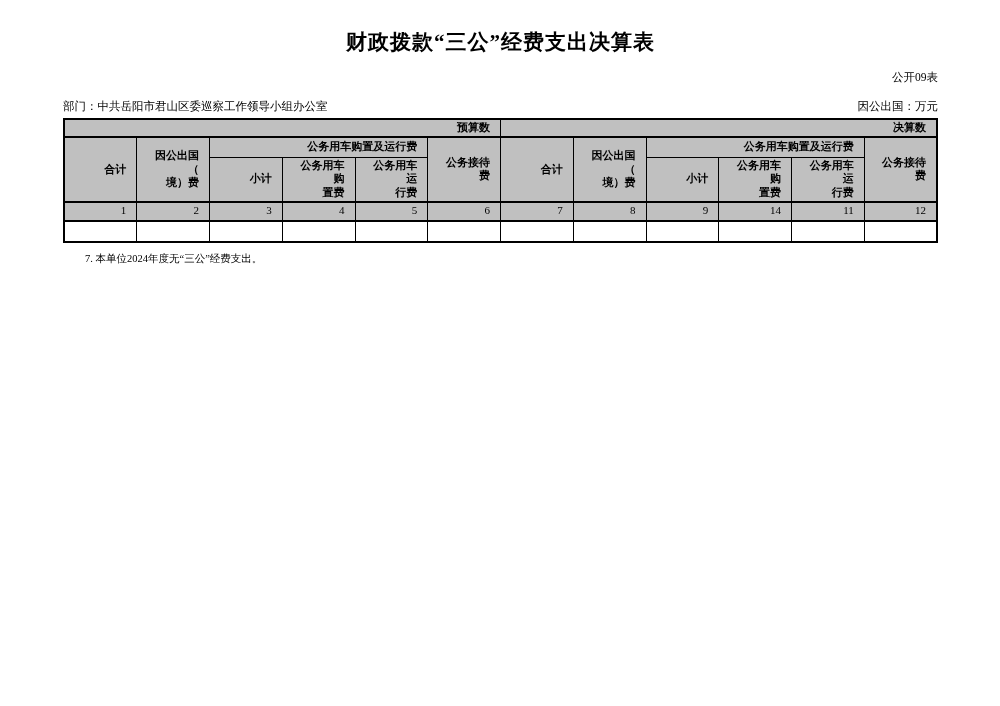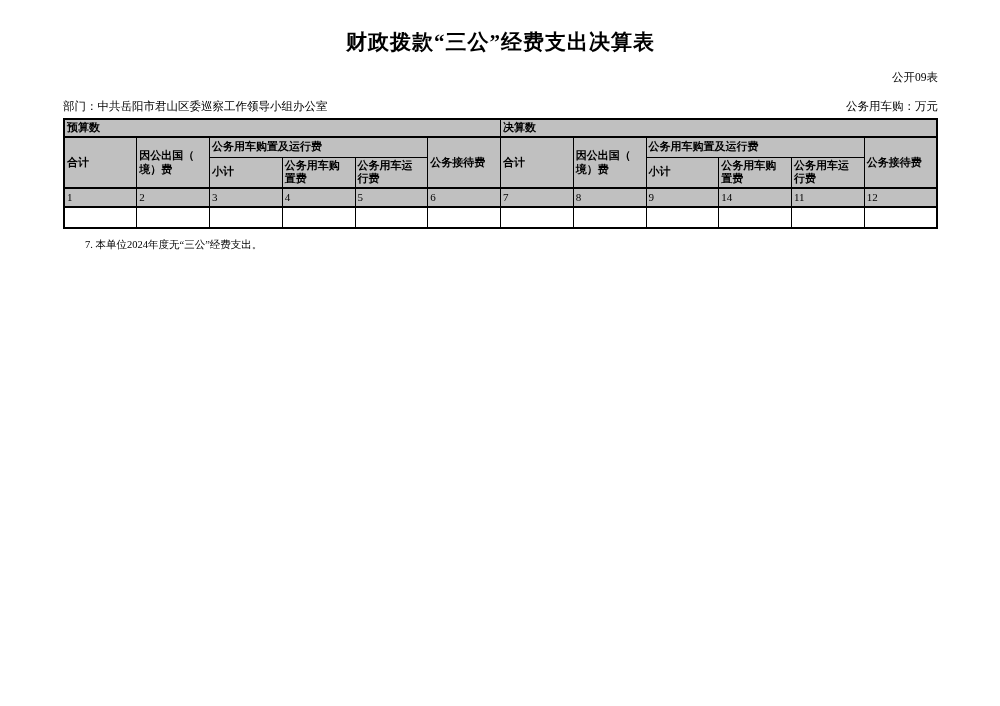--- a/index.html
+++ b/index.html
@@ -37,25 +37,25 @@
   }
 
   table.fin-table {
     width: 875px;
     table-layout: fixed;
     border-collapse: collapse;
     border: 2px solid #000;
   }
   .fin-table th, .fin-table td {
     border: 1px solid #000;
-    text-align: left;
+    text-align: right;
     vertical-align: middle;
     font-size: 11px;
     line-height: 1.25;
-    padding: 1px 2px;
+    padding: 1px 10px;
     overflow: hidden;
   }
   .fin-table thead th {
     background: #c0c0c0;
     font-weight: bold;
     white-space: pre-line;
   }
   tr.row-group th { height: 18px; border-bottom: 2px solid #000; }
   tr.row-head2 th { height: 20px; }
   tr.row-head3 th { height: 31px; }
@@ -80,21 +80,21 @@
 
 <div class="page">
   <div class="content">
 
     <h1 class="title">财政拨款“三公”经费支出决算表</h1>
 
     <div class="doc-label">公开09表</div>
 
     <div class="meta-row">
       <span>部门：中共岳阳市君山区委巡察工作领导小组办公室</span>
-      <span>公务用车购：万元</span>
+      <span>因公出国：万元</span>
     </div>
 
     <table class="fin-table">
       <colgroup>
         <col>
           <col>
           <col>
           <col>
           <col>
           <col>

